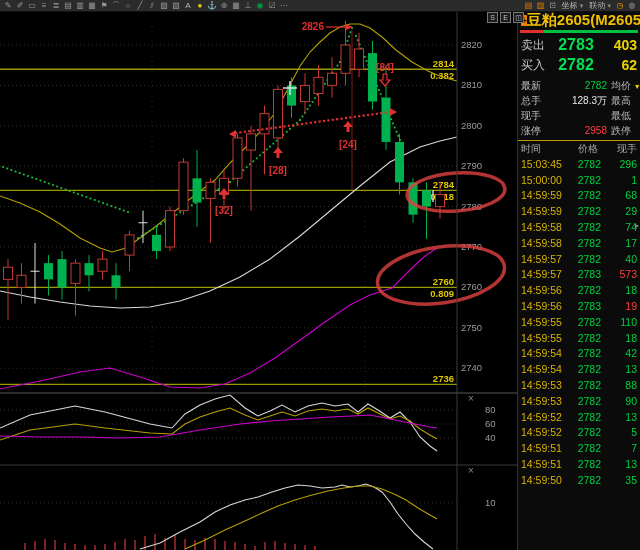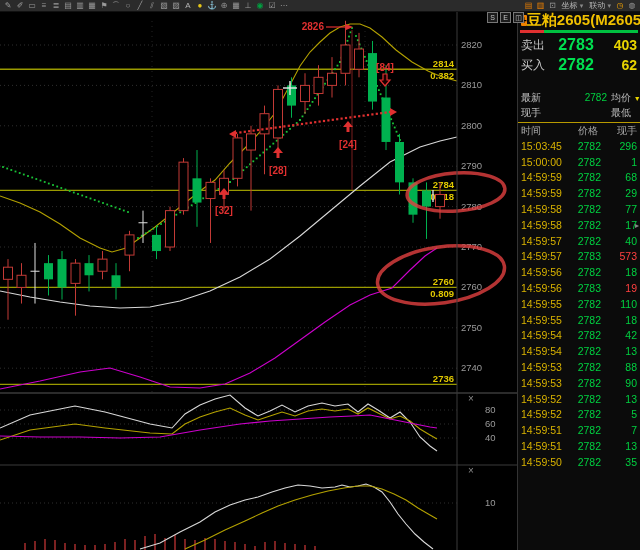--- a/index.html
+++ b/index.html
@@ -26,21 +26,21 @@
   #q-head{display:flex;align-items:center;height:18px;padding-left:3px;}
   #q-plus{width:11px;height:11px;background:#f08200;color:#000;font-weight:bold;font-size:10px;
           line-height:11px;text-align:center;border-radius:1px;}
   #q-title{flex:1;color:#f0c000;font-size:15px;font-weight:bold;white-space:nowrap;}
   #q-ratio{display:flex;height:3px;margin:1px 2px 2px 2px;}
   #q-ratio .r{background:#e03030;width:20%;} #q-ratio .g{background:#00c040;width:80%;}
   .q-big{display:flex;align-items:center;height:20px;padding:0 3px;}
   .q-big .lbl{color:#c8c8c8;font-size:12px;width:26px;}
   .q-big .prc{color:#00e050;font-size:16px;font-weight:bold;flex:1;text-align:center;}
   .q-big .qty{color:#e8d400;font-size:14px;font-weight:bold;width:32px;text-align:right;}
-  #q-stats{margin-top:15px;}
+  #q-stats{margin-top:3px;}
   .q-row{display:flex;align-items:center;height:15px;padding:0 3px;font-size:10px;}
   .q-row .lbl{color:#c0c0c0;width:27px;}
   .q-row .val{flex:1;text-align:right;padding-right:4px;}
   .q-row .rlbl{color:#b8b8b8;width:26px;text-align:left;white-space:nowrap;}
   .c-green{color:#00d040;} .c-red{color:#ff4040;} .c-white{color:#e8e8e8;} .c-yellow{color:#e8d400;}
   #q-sep{height:1px;background:#b89a00;margin:2px 0 0 0;}
   #tape-head{display:flex;height:15px;align-items:center;font-size:10px;color:#a8a8a8;padding:0 3px;}
   #tape-head .h0{width:48px;} #tape-head .h1{flex:1;text-align:center;} #tape-head .h2{width:30px;text-align:right;}
   .t-row{display:flex;height:15.8px;align-items:center;font-size:10.5px;padding:0 3px;}
   .t-time{width:48px;color:#d8b200;}
@@ -459,23 +459,33 @@
       <span class="prc">2782</span>
       <span class="qty">62</span>
     </div>
     <div id="q-stats">
         <div class="q-row">
           <span class="lbl">最新</span>
           <span class="val c-green">2782</span>
           <span class="rlbl">均价 <span class="c-yellow" style="font-size:7px">▼</span></span>
         </div>
         <div class="q-row">
+          <span class="lbl">总手</span>
+          <span class="val c-white">128.3万</span>
+          <span class="rlbl">最高</span>
+        </div>
+        <div class="q-row">
           <span class="lbl">现手</span>
           <span class="val c-white"></span>
           <span class="rlbl">最低</span>
+        </div>
+        <div class="q-row">
+          <span class="lbl">涨停</span>
+          <span class="val c-red">2958</span>
+          <span class="rlbl">跌停</span>
         </div>
       </div>
     <div id="q-sep"></div>
     <div id="tape-head">
       <span class="h0">时间</span>
       <span class="h1">价格</span>
       <span class="h2">现手</span>
     </div>
     <div id="tape">
         <div class="t-row">
@@ -494,21 +504,21 @@
           <span class="t-vol c-green">68</span>
         </div>
         <div class="t-row">
           <span class="t-time">14:59:59</span>
           <span class="t-price c-green">2782</span>
           <span class="t-vol c-green">29</span>
         </div>
         <div class="t-row">
           <span class="t-time">14:59:58</span>
           <span class="t-price c-green">2782</span>
-          <span class="t-vol c-green">77</span>
+          <span class="t-vol c-green">74</span>
         </div>
         <div class="t-row">
           <span class="t-time">14:59:58</span>
           <span class="t-price c-green">2782</span>
           <span class="t-vol c-green">17</span>
         </div>
         <div class="t-row">
           <span class="t-time">14:59:57</span>
           <span class="t-price c-green">2782</span>
           <span class="t-vol c-green">40</span>

